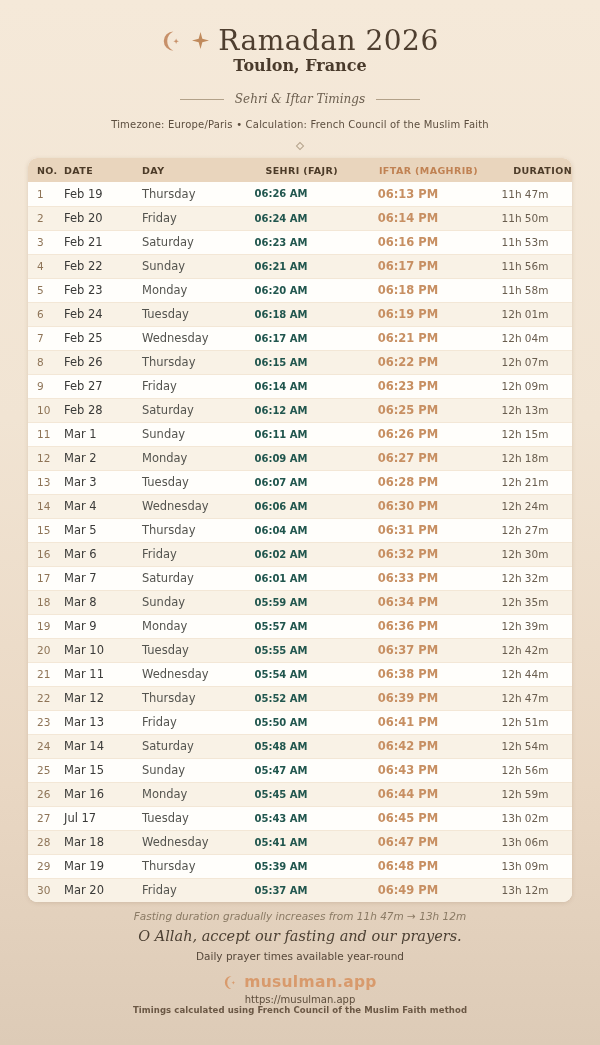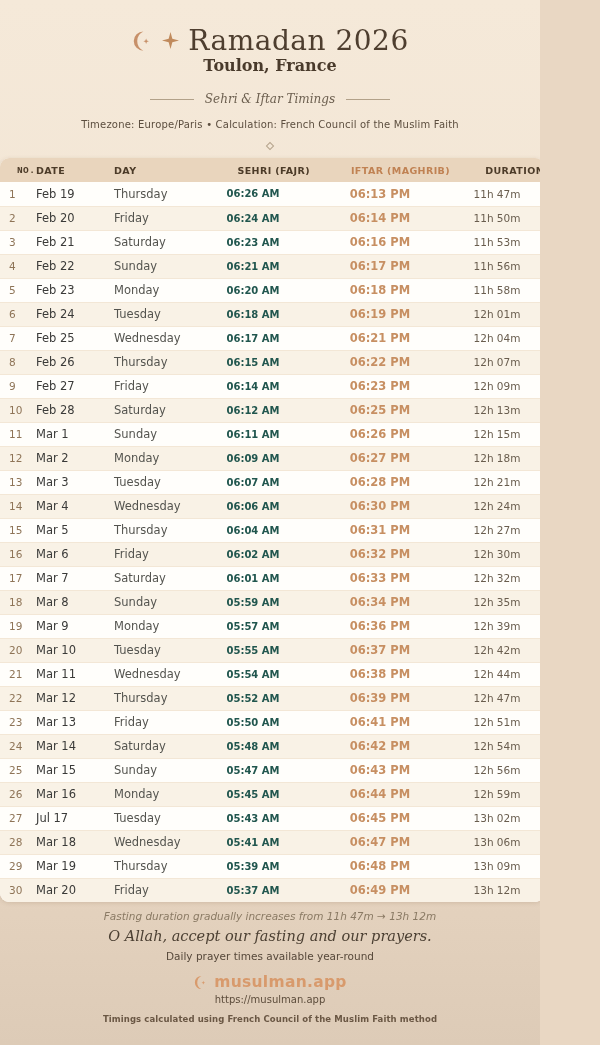--- a/index.html
+++ b/index.html
@@ -2,21 +2,21 @@
 <html><head>
 <meta charset="utf-8">
 <style>
   * { margin:0; padding:0; box-sizing:border-box; }
   html,body { width:600px; }
   body {
     font-family:"DejaVu Sans", sans-serif;
     background:#e9d7c3;
   }
   .page {
-    width:540px; height:1045px; overflow:hidden; position:relative;
+    width:600px; height:1045px; overflow:hidden; position:relative;
     background:linear-gradient(180deg, #f5e9d9 0%, #f1e4d3 40%, #e9d7c3 75%, #ddcbb7 100%);
   }
 
   
   .header { padding-top:24px; text-align:center; }
   .title-row { display:flex; align-items:center; justify-content:center; gap:9px; }
   .title-row svg { display:block; }
   .page-title {
     font-family:"DejaVu Serif", serif; font-weight:normal;
     font-size:28px; color:#4e3e2f; letter-spacing:.5px;
@@ -47,21 +47,21 @@
     box-shadow:0 1px 4px rgba(120,90,60,.18);
   }
   table { width:100%; border-collapse:collapse; table-layout:fixed; }
   col.w-no { width:36px; } col.w-date { width:78px; } col.w-day { width:82px; }
   col.w-sehri { width:114px; } col.w-iftar { width:140px; } col.w-dur { width:94px; }
   thead tr { background:#e9d5bd; height:24px; }
   th {
     font-size:9.5px; font-weight:bold; color:#4c3b28;
     letter-spacing:.4px; text-align:left; white-space:nowrap;
   }
-  th.c-no { padding-left:17px;font-family:Liberation Mono, monospace; }
+  th.c-no { padding-left:9px; }
   th.c-sehri, th.c-iftar, th.c-dur { text-align:right; }
   th.c-iftar { color:#c08253; }
   tbody tr { height:24px; border-bottom:1px solid #f3e7d6; }
   tbody tr:nth-child(even) { background:#f9f2e6; }
   tbody tr:last-child { border-bottom:none;margin-left:12px; }
   td { white-space:nowrap; }
   td.c-no   { padding-left:9px; color:#8e7457; font-size:10.5px; }
   td.c-date { color:#3a3a38; font-size:11.5px; }
   td.c-day  { color:#54544f; font-size:11.5px; }
   td.c-sehri { text-align:center; font-weight:bold; color:#21564e; font-size:10px; }
@@ -77,21 +77,21 @@
     font-family:"DejaVu Serif", serif; font-style:italic;
     font-size:14.5px; color:#4c4033; margin-top:6px;
   }
   .availability { font-size:10.5px; color:#56483a; margin-top:6px; }
   .brand-row {
     display:flex; align-items:center; justify-content:center; gap:6px;
     margin-top:11px;
   }
   .brand-name { font-weight:bold; font-size:15.5px; color:#d89a6c; letter-spacing:.3px; }
   .url { font-size:10px; color:#5c4c3b; margin-top:3px; }
-  .method { font-size:8.5px; font-weight:bold; color:#6a5744; margin-top:9px; letter-spacing:.1px; }
+  .method { font-size:8.5px; font-weight:bold; color:#6a5744; letter-spacing:.1px; }
 </style>
 </head>
 <body>
 
 <div class="page">
 
   <div class="header">
     <div class="title-row">
       <svg width="22" height="22" viewBox="0 0 24 24">
         <path d="M13.5 1.5 A 10.5 10.5 0 1 0 13.5 22.5 A 11.5 11.5 0 0 1 6.8 12 A 11.5 11.5 0 0 1 13.5 1.5 Z" fill="#c79069"></path>

